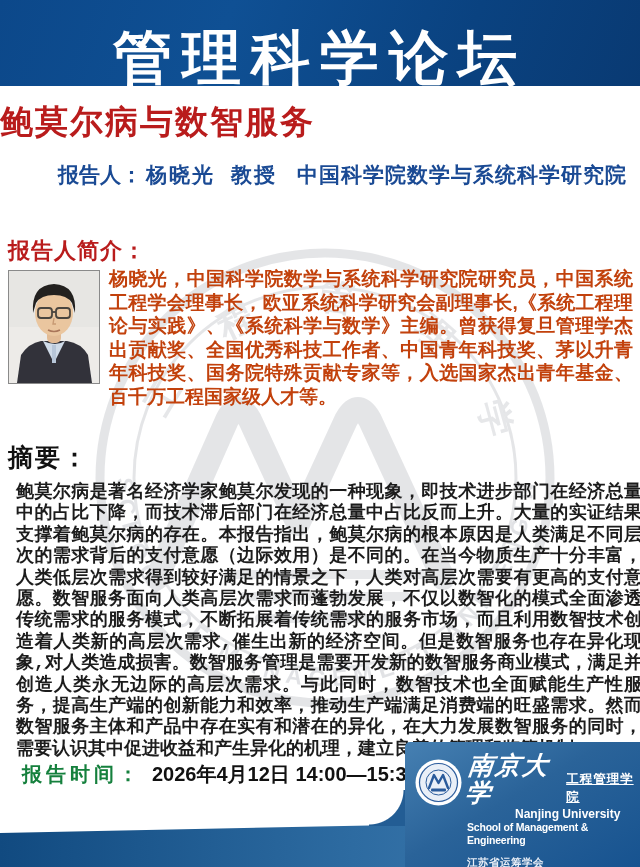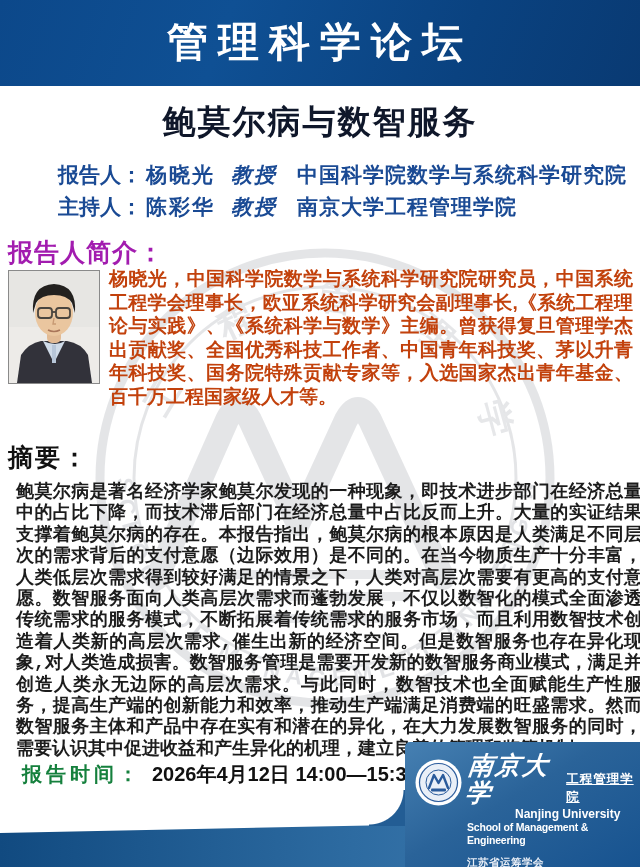--- a/index.html
+++ b/index.html
@@ -1,38 +1,38 @@
 <!DOCTYPE html>
 <html><head>
 <meta charset="utf-8">
 <style>
   html,body{margin:0;padding:0;background:#fff;}
   .poster{position:relative;width:640px;height:867px;background:#ffffff;overflow:hidden;
           font-family:"Liberation Sans",sans-serif;}
   
   .banner{position:absolute;left:0;top:0;width:640px;height:86px;
           background:linear-gradient(110deg,#0c488a 0%,#0f5094 35%,#0a4280 72%,#093a73 100%);}
-  .banner-title{position:absolute;left:0;top:0;width:100%;line-height:84px;text-align:center;
+  .banner-title{position:absolute;left:0;top:16px;width:100%;line-height:84px;text-align:center;
           color:#ffffff;font-family:"Liberation Serif",serif;font-weight:bold;
-          font-size:41px;letter-spacing:10px;}
+          font-size:59px;letter-spacing:10px;}
   
   .watermark{position:absolute;left:95px;top:248px;width:460px;height:460px;opacity:.55;z-index:0;}
   
-  .talk-title{position:absolute;left:0;top:100px;width:100%;text-align:center;z-index:2;
-          color:#0f172a;font-weight:bold;font-size:33px;letter-spacing:2px;}
+  .talk-title{position:absolute;left:0;top:100px;width:100%;text-align:left;z-index:2;
+          color:#b91c1c;font-weight:bold;font-size:33px;letter-spacing:2px;}
   .person-line{position:absolute;left:58px;white-space:nowrap;z-index:2;
           color:#1a4a94;font-weight:bold;font-size:21px;}
   .person-speaker{top:161px;}
   .person-host{top:193px;}
   .person-line .p-name{margin-left:4px;letter-spacing:2px;}
-  .person-line .p-title{margin-left:16px;letter-spacing:2px;font-style:italic;}
+  .person-line .p-title{margin-left:16px;letter-spacing:2px;}
   .person-line .p-aff{margin-left:20px;letter-spacing:1px;}
   
-  .bio-heading{position:absolute;left:8px;top:236px;z-index:2;color:#a21caf;font-weight:bold;
-          font-size:25px;letter-spacing:1px;}
+  .bio-heading{position:absolute;left:8px;top:236px;z-index:2;color:#b91c1c;font-weight:bold;
+          font-size:22px;letter-spacing:1px;}
   .bio-block{position:absolute;left:8px;top:267px;width:625px;z-index:2;}
   .bio-photo{float:left;width:92px;height:114px;margin:3px 9px 3px 0;border:1px solid #8a8a8a;
           box-sizing:border-box;background:#eceae7;}
   .bio-text{margin:0;color:#c2410c;font-weight:bold;font-size:19px;line-height:23.5px;
           text-align:justify;}
   
   .abs-heading{position:absolute;left:8px;top:441px;z-index:2;color:#111;font-weight:bold;
           font-size:25px;letter-spacing:2px;}
   .abs-text{position:absolute;left:8px;top:474px;width:626px;z-index:2;margin:8px;
           color:#1c1c1c;font-weight:bold;font-size:18px;line-height:21.4px;text-align:justify;font-family:Liberation Mono, monospace;}
@@ -94,23 +94,20 @@
   <div class="banner">
     <div class="banner-title">管理科学论坛</div>
   </div>
 
   <div class="talk-title">鲍莫尔病与数智服务</div>
 
   <div class="person-line person-speaker">
     <span class="p-label">报告人：</span><span class="p-name">杨晓光</span><span class="p-title">教授</span><span class="p-aff">中国科学院数学与系统科学研究院</span>
   </div>
 
-  <div class="person-line person-host">
-    <span class="p-label">主持人：</span><span class="p-name">陈彩华</span><span class="p-title">教授</span><span class="p-aff">南京大学工程管理学院</span>
-  </div>
 
   <div class="bio-heading">报告人简介：</div>
   <div class="bio-block">
     <div class="bio-photo">
       <svg width="90" height="112" viewBox="0 0 90 112" aria-hidden="true">
         <rect x="0" y="0" width="90" height="112" fill="#edebe8"></rect>
         <rect x="0" y="0" width="90" height="56" fill="#e7e6e3"></rect>
 
         <path d="M 8,112 L 12,84 Q 20,72 32,70 L 58,70 Q 72,72 79,84 L 83,112 Z" fill="#32323a"></path>
         <path d="M 34,70 L 45,92 L 56,70 Q 47,76 34,70 Z" fill="#cfdbe8"></path>

